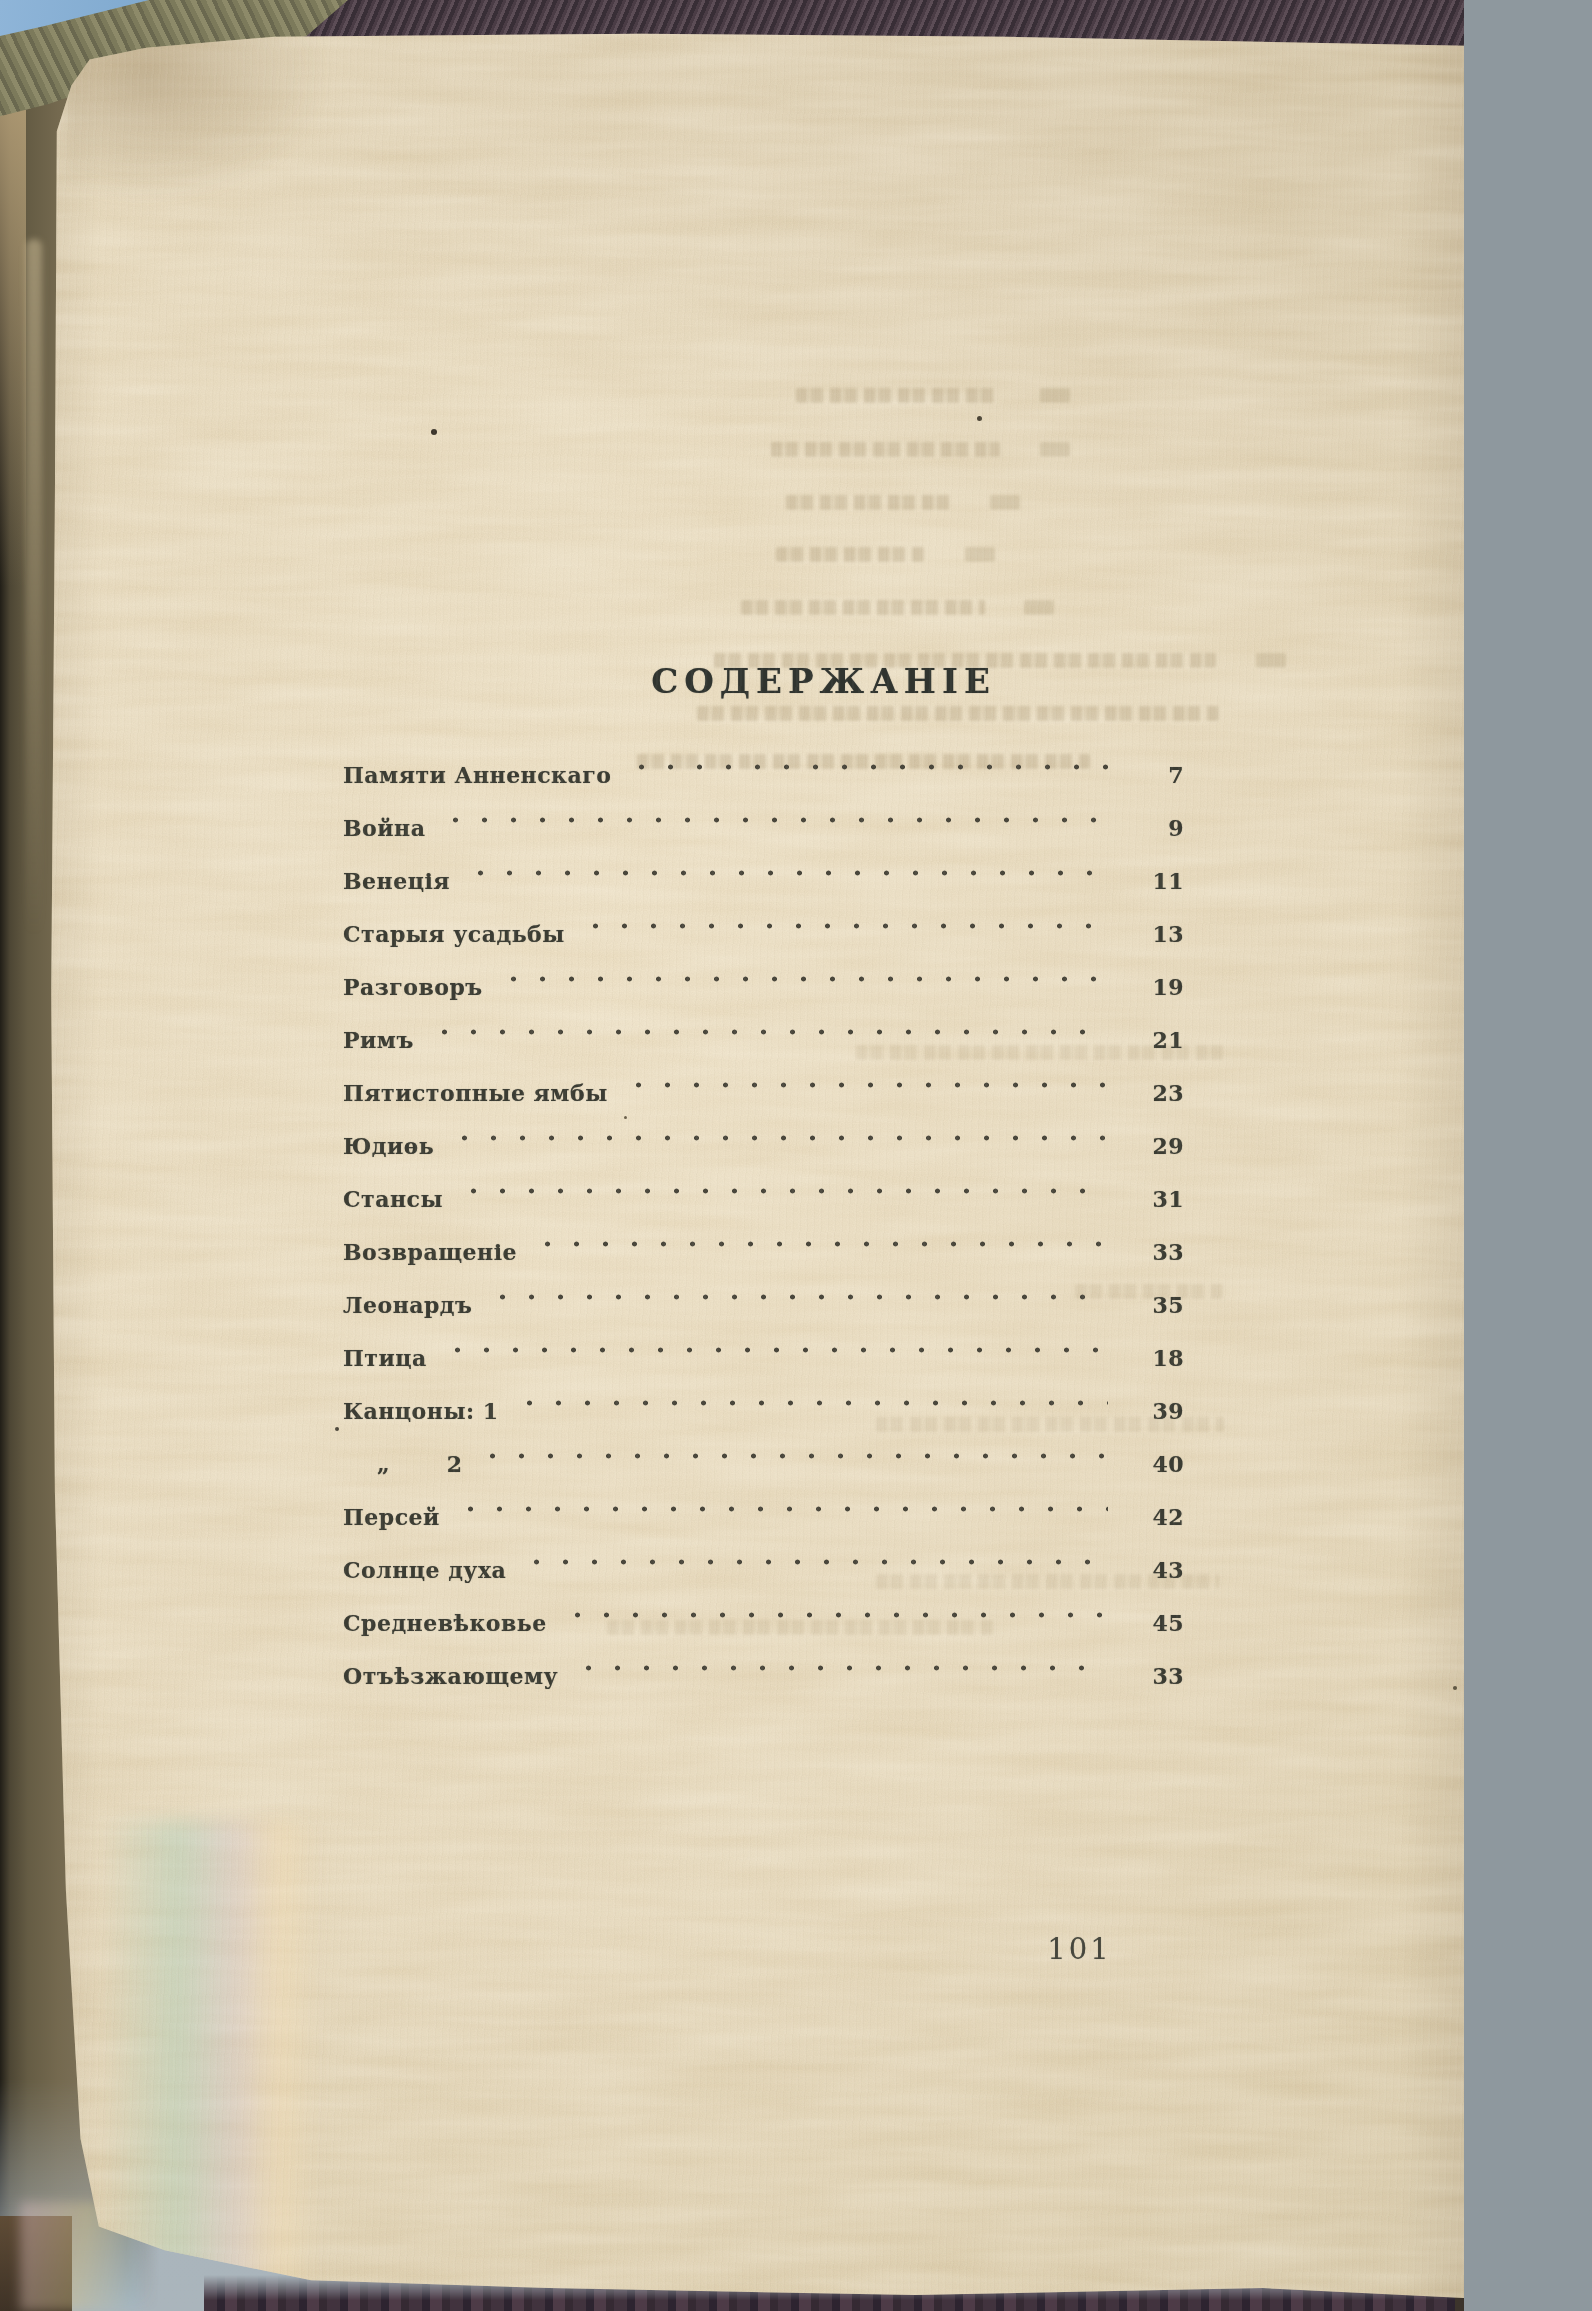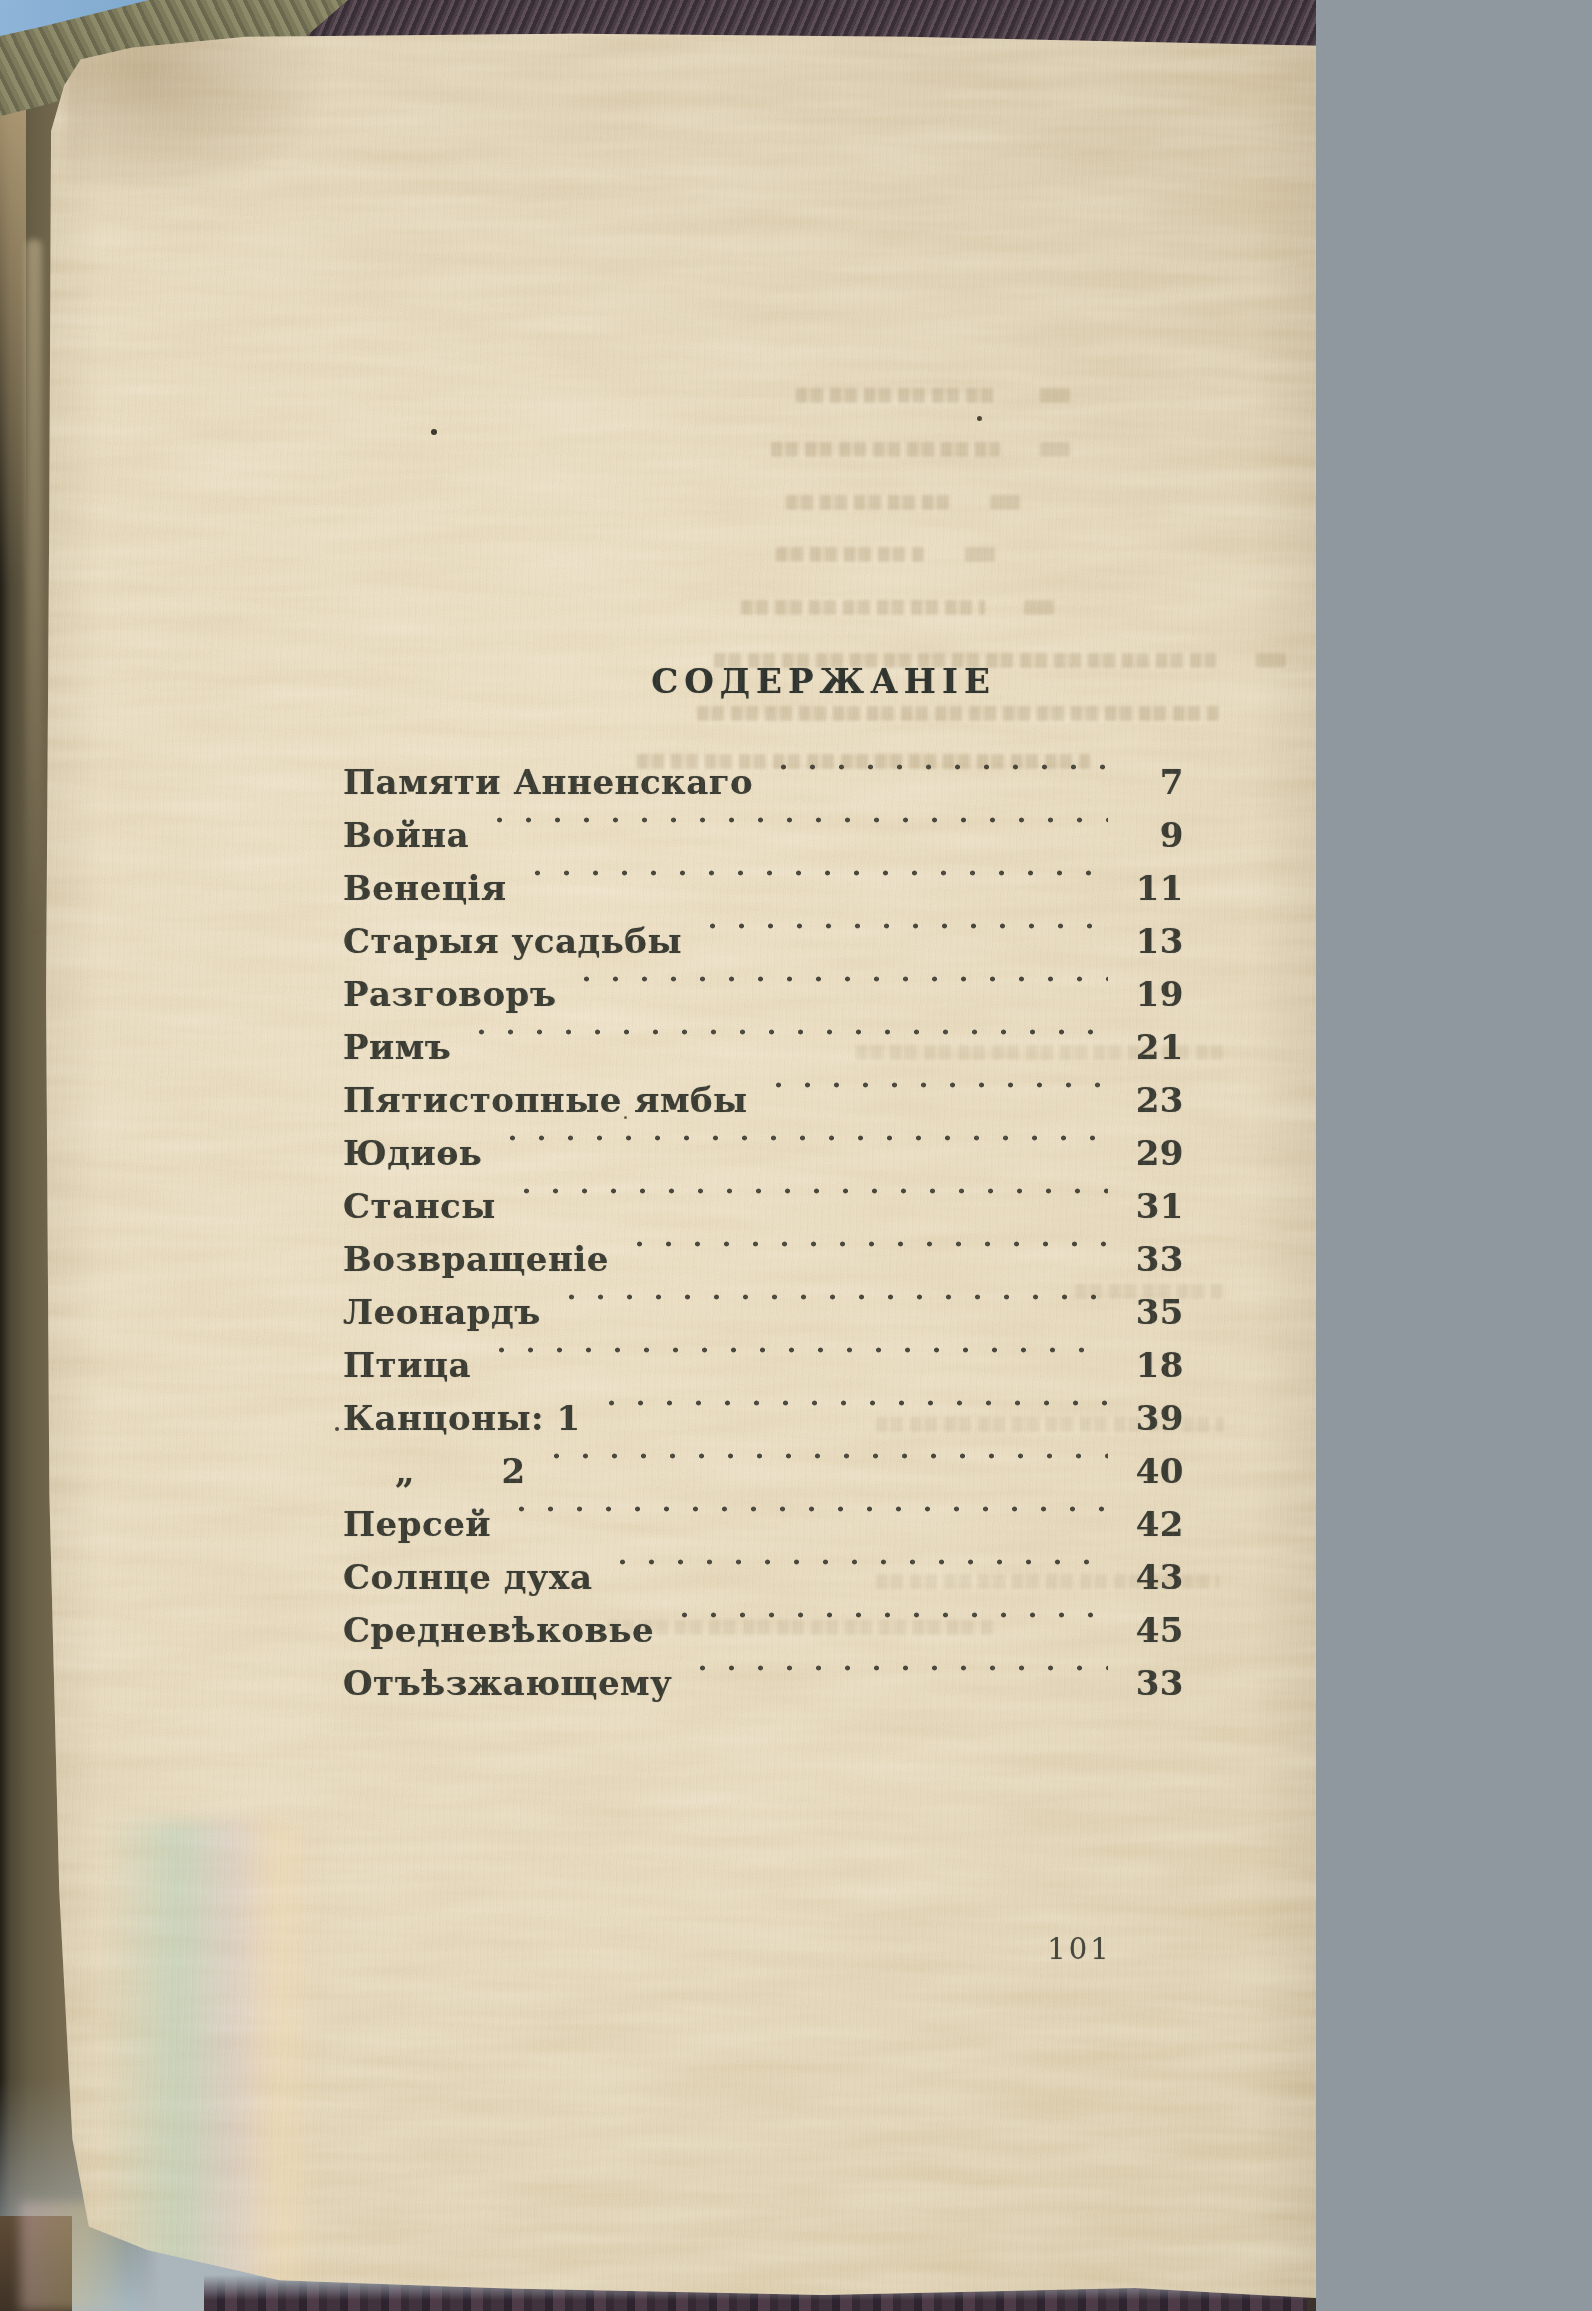--- a/index.html
+++ b/index.html
@@ -1,17 +1,17 @@
 <!DOCTYPE html>
 <html><head>
 <meta charset="utf-8">
 <title>Book scan</title>
 <style>
   html,body{margin:0;padding:0;background:#8e989e;}
-  #scene{position:relative;width:1316px;height:2311px;overflow:hidden;
+  #scene{position:relative;width:1464px;height:2311px;overflow:hidden;
          font-family:"DejaVu Serif","Liberation Serif",serif;}
 
   
   .backdrop{position:absolute;inset:0;background:linear-gradient(180deg,#9aa4ab 0,#a8b3b9 60%,#aab5bc 100%);}
   .spine{position:absolute;left:0;top:0;width:174px;height:100%;
          background:linear-gradient(90deg,#211e17 0,#4d4634 10px,#655c44 28px,#74694f 58px,#7c7158 88px,#6b614a 107px,#473f2f 127px,rgba(58,51,38,0) 159px);
          -webkit-mask:linear-gradient(180deg,#000 0 90%,rgba(0,0,0,.55) 95%,transparent 100%);
                  mask:linear-gradient(180deg,#000 0 90%,rgba(0,0,0,.55) 95%,transparent 100%);}
   .spine-hi{position:absolute;left:0;top:30px;width:26px;height:557px;
          background:linear-gradient(180deg,#b7a179 0,rgba(183,161,121,0) 100%);}
@@ -66,21 +66,21 @@
       box-shadow:0 1px 0 rgba(255,250,235,.7);}
   .ghost .gn{position:absolute;top:4px;height:15px;width:30px;border-radius:2px;
       background:rgba(148,127,89,.5);box-shadow:0 1px 0 rgba(255,250,235,.7);}
 
   
   .ink{color:#3b3c33;text-shadow:0 0 1px rgba(59,60,51,.45);}
   .title{position:absolute;left:343px;width:841px;margin:0 0 0 60px;top:661px;
       font-size:34px;font-weight:700;letter-spacing:6px;text-align:center;
       color:#30342f;text-shadow:0 0 1px rgba(48,52,47,.5);}
   .toc{position:absolute;left:343px;top:762px;width:841px;}
-  .row{display:flex;align-items:baseline;height:53px;font-size:34px;font-weight:700;letter-spacing:0.5px;}
+  .row{display:flex;align-items:baseline;height:53px;font-size:22px;font-weight:700;letter-spacing:0.5px;}
   .lbl{white-space:pre;flex:0 0 auto;}
   .leader{flex:1 1 auto;align-self:stretch;margin:0 10px 0 16px;
       background-image:radial-gradient(circle,#4a473c 2.1px,rgba(74,71,60,0) 2.8px);
       background-size:29px 10px;background-repeat:repeat-x;background-position:6px bottom 13px;}
   .pg{flex:0 0 66px;text-align:right;font-weight:700;}
   .folio{position:absolute;left:1025px;top:1932px;width:109px;text-align:center;
       font-size:29px;font-weight:400;letter-spacing:3px;color:#45463c;text-shadow:0 0 1px rgba(69,70,60,.4);}
   .speck{position:absolute;border-radius:50%;}
 </style>
 </head>

